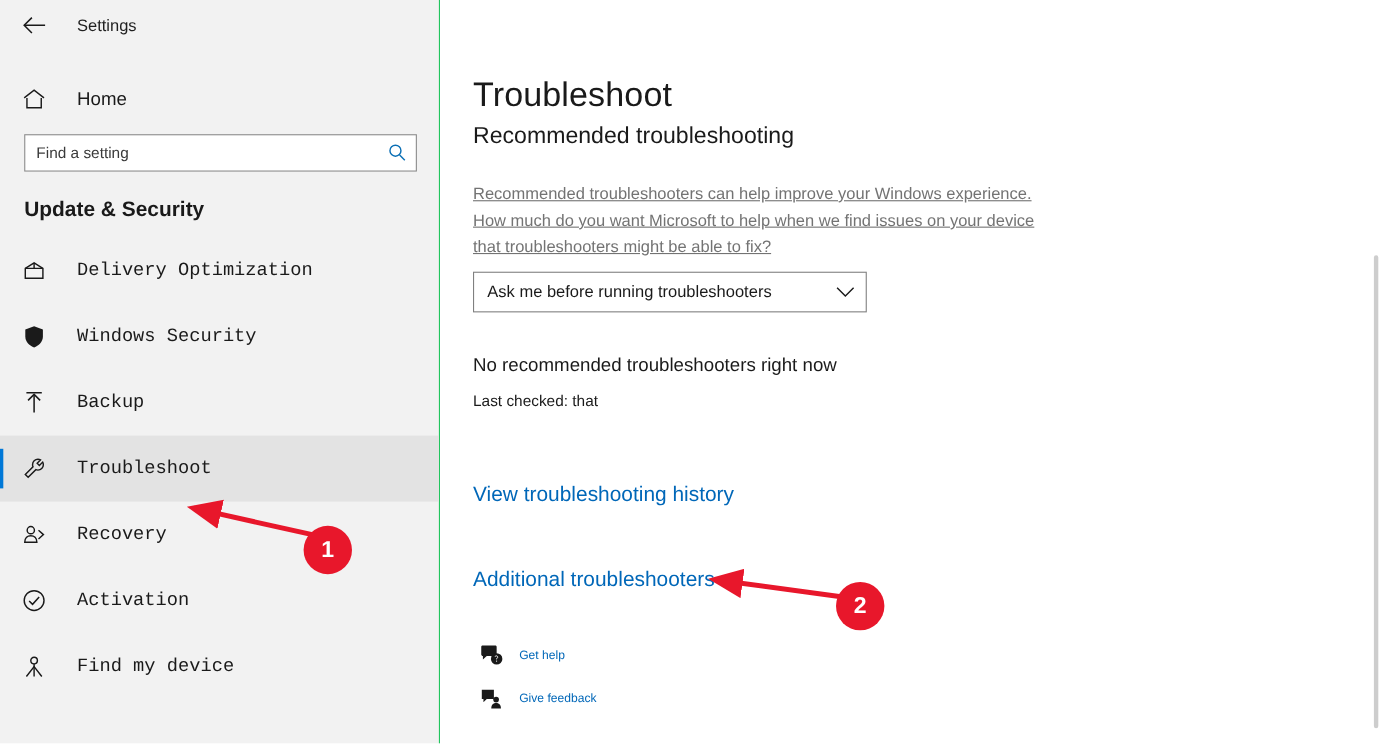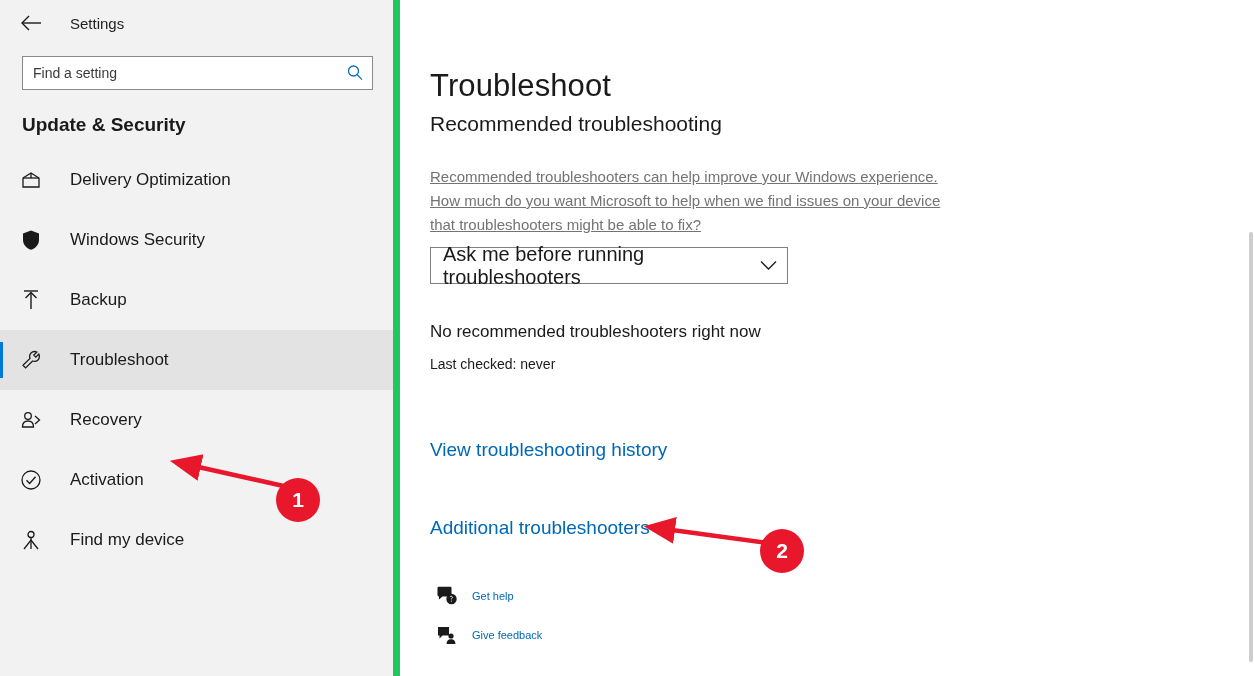--- a/index.html
+++ b/index.html
@@ -15,21 +15,21 @@
     width: 1254px; height: 676px;
     background: #ffffff;
   }
 
   
   .sidebar {
     position: absolute;
     left: 0; top: 0;
     width: 400px; height: 676px;
     background: #f2f2f2;
-    border-right: 7px solid #22c55e;
+    border-right: 1px solid #22c55e;
   }
   .back-row {
     height: 46px;
     display: flex;
     align-items: center;
     padding-left: 14px;
   }
   .back-arrow {
     width: 34px; height: 30px;
     display: flex; align-items: center; justify-content: center;
@@ -91,20 +91,21 @@
     color: #1a1a1a;
   }
   .nav-list { margin-top: 14px; }
   .nav-item {
     position: relative;
     display: flex;
     align-items: center;
     height: 60px;
     padding-left: 14px;
     cursor: default;
+    font-family: Liberation Mono, monospace;
   }
   .nav-item.selected { background: #e3e3e3; }
   .nav-item.selected::before {
     content: "";
     position: absolute;
     left: 0; top: 12px;
     width: 3px; height: 36px;
     background: #0078d7;
   }
   .nav-icon {
@@ -167,21 +168,21 @@
     left: 30px; top: 247px;
     width: 358px; height: 37px;
     border: 1px solid #808080;
     background: #ffffff;
     display: flex;
     align-items: center;
     padding: 0 10px 0 12px;
   }
   .combo-value {
     flex: 1;
-    font-size: 20px;
+    font-size: 15px;
     color: #1a1a1a;
   }
   .combo-chevron {
     color: #1a1a1a;
     font-size: 13px;
     display: flex; align-items: center;
   }
   .status-main {
     position: absolute;
     left: 30px; top: 322px;
@@ -270,20 +271,29 @@
     <div class="back-row">
       <div class="back-arrow">
         <svg width="22" height="16" viewBox="0 0 22 16">
           <path d="M9 1 L2 8 L9 15" fill="none" stroke="#1a1a1a" stroke-width="1.4"></path>
           <path d="M2 8 L21 8" fill="none" stroke="#1a1a1a" stroke-width="1.4"></path>
         </svg>
       </div>
       <div class="settings-title">Settings</div>
     </div>
 
+    <div class="home-row">
+      <div class="home-icon">
+        <svg width="22" height="20" viewBox="0 0 22 20">
+          <path d="M2 9 L11 2 L20 9" fill="none" stroke="#1a1a1a" stroke-width="1.3"></path>
+          <path d="M4.5 9 L4.5 18 L17.5 18 L17.5 9" fill="none" stroke="#1a1a1a" stroke-width="1.3"></path>
+        </svg>
+      </div>
+      <div class="home-label">Home</div>
+    </div>
 
     <div class="search-wrap">
       <input class="search-input" type="text" placeholder="Find a setting" style="">
       <div class="search-icon">
         <svg width="18" height="18" viewBox="0 0 18 18">
           <circle cx="7.5" cy="7" r="5" fill="none" stroke="#0a6fb5" stroke-width="1.3"></circle>
           <path d="M11.3 10.8 L16 15.6" fill="none" stroke="#0a6fb5" stroke-width="1.3"></path>
         </svg>
       </div>
     </div>
@@ -394,21 +404,21 @@
     <div class="combo">
       <div class="combo-value">Ask me before running troubleshooters</div>
       <div class="combo-chevron">
         <svg width="17" height="11" viewBox="0 0 17 11">
             <path d="M1 1.5 L8.5 9 L16 1.5" stroke="#1a1a1a" stroke-width="1.3" fill="none"></path>
           </svg>
       </div>
     </div>
 
     <div class="status-main">No recommended troubleshooters right now</div>
-    <div class="status-sub">Last checked: never</div>
+    <div class="status-sub">Last checked: that</div>
 
     <div class="link link-history">View troubleshooting history</div>
     <div class="link link-additional">Additional troubleshooters</div>
 
     <div class="help-row get-help">
       <div class="help-icon">
         <svg width="22" height="20" viewBox="0 0 22 20">
           <path d="M1.5 2 C1.5 1.2 2.2 0.8 3 0.8 L14 0.8 C14.8 0.8 15.5 1.2 15.5 2 L15.5 9 C15.5 9.8 14.8 10.4 14 10.4 L6.5 10.4 L3 13.6 L3 10.4 C2.2 10.4 1.5 9.8 1.5 9 Z" fill="#1a1a1a"></path>
           <circle cx="15.5" cy="13" r="5.2" fill="#1a1a1a"></circle>
           <path d="M14 11.1 C14.2 10.4 15 10.1 15.6 10.3 C16.4 10.5 16.7 11.4 16.2 12 C15.8 12.5 15.4 12.6 15.4 13.4" stroke="#ffffff" stroke-width="0.9" fill="none"></path>

